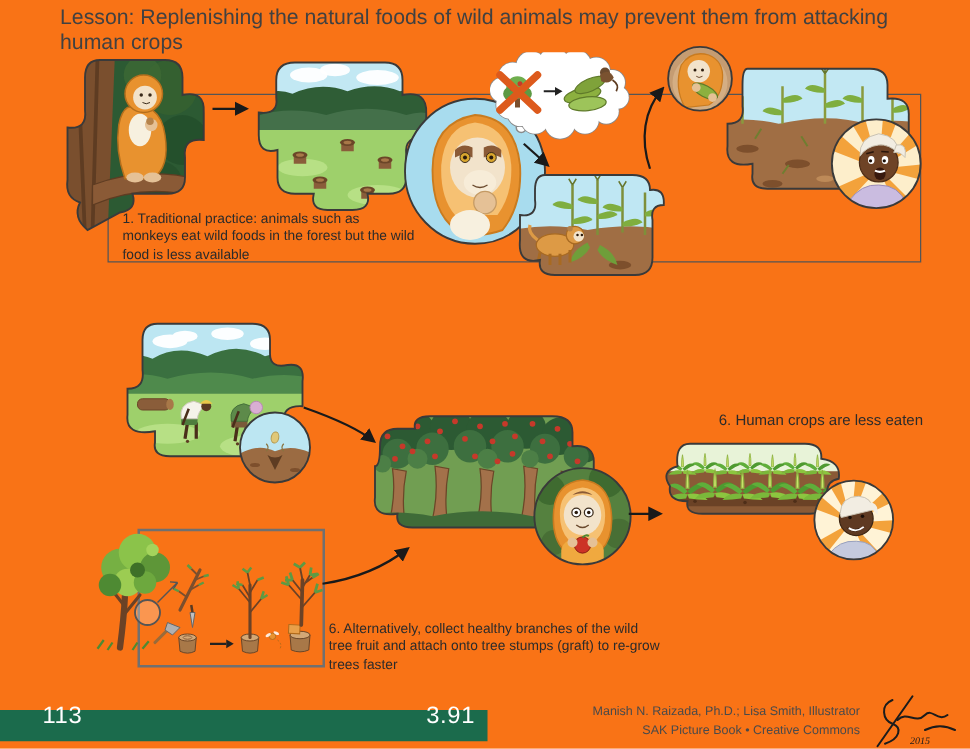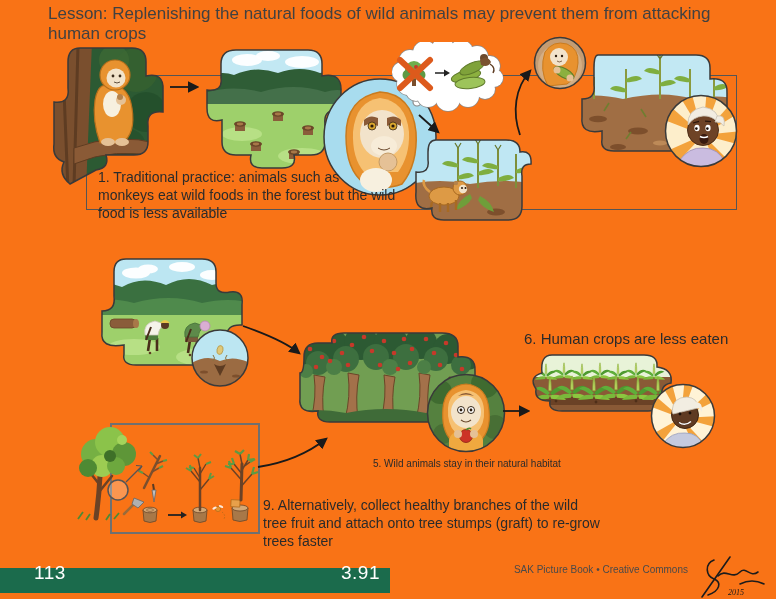--- a/index.html
+++ b/index.html
@@ -1,20 +1,20 @@
 <!DOCTYPE html>
 <html><head>
 <meta charset="utf-8">
 <style>
   html,body{margin:0;padding:0;background:#ffffff;}
   .page{position:relative;width:776px;height:599px;background:#f97316;overflow:hidden;
         font-family:"Liberation Sans",sans-serif;}
   .title{position:absolute;left:48px;top:4px;width:722px;font-size:17px;line-height:1.18;
          color:#414141;white-space:pre-line;z-index:3;}
-  .cap{position:absolute;font-size:14px;line-height:1.3;color:#2b2b2b;white-space:pre-line;z-index:4;}
+  .cap{position:absolute;font-size:11px;line-height:1.3;color:#2b2b2b;white-space:pre-line;z-index:4;}
   .frame{position:absolute;left:86px;top:75px;width:649px;height:133px;border:1.5px solid #555;z-index:0;}
   .graftbox{position:absolute;left:110px;top:423px;width:146px;height:107px;border:2px solid #707070;z-index:1;}
   .panel{position:absolute;z-index:2;}
   .connectors{position:absolute;left:0;top:0;z-index:6;pointer-events:none;}
   .bar{position:absolute;left:0;top:568px;width:390px;height:25px;background:#1b6b4c;color:#fff;
        font-size:19px;display:flex;justify-content:space-between;align-items:center;
        padding:0 10px 16px 34px;box-sizing:border-box;z-index:5;letter-spacing:0.5px;}
   .credits{position:absolute;left:440px;top:562px;width:248px;text-align:right;font-size:10px;
            color:#4a4a4a;line-height:1.5;z-index:5;}
 </style>
@@ -628,25 +628,24 @@
       <rect x="-4.5" y="84" width="9" height="7" fill="#e8a04a" stroke="#b06a1a" stroke-width="0.8" transform="rotate(3)"></rect>
       <path d="M1,84 L2,48" stroke="#6b4226" stroke-width="3" stroke-linecap="round"></path>
       <path d="M1.5,64 L-9,52 M1.5,70 L12,58 M2,54 L8,44 M2,58 L-6,48 M2,48 L0,38 M2,52 L10,46" stroke="#6b4226" stroke-width="1.5"></path>
       <path d="M-9,52 l-6,-2 M-9,52 l-2,-7 M12,58 l6,-2 M12,58 l2,-7 M8,44 l6,-1 M8,44 l1,-6 M-6,48 l-6,0 M-6,48 l-2,-6 M0,38 l-5,-3 M0,38 l4,-4 M10,46 l5,-3" stroke="#5d9a44" stroke-width="2.2"></path>
     </g>
   </svg>
 
   <div class="cap" style="left:98px;top:168px">1. Traditional practice: animals such as
 monkeys eat wild foods in the forest but the wild
 food is less available</div>
-  <div class="cap" style="left:263px;top:496px">9. Alternatively, collect healthy branches of the wild
+  <div class="cap" style="left:263px;top:496px">6. Alternatively, collect healthy branches of the wild
 tree fruit and attach onto tree stumps (graft) to re-grow
 trees faster</div>
-  <div class="cap" style="left:373px;top:457px;font-size:10px">5. Wild animals stay in their natural habitat</div>
-  <div class="cap" style="left:524px;top:329px;font-size:15px">6. Human crops are less eaten</div>
+  <div class="cap" style="left:575px;top:329px;font-size:12px">6. Human crops are less eaten</div>
 
   <svg class="connectors" width="776" height="599" viewBox="0 0 776 599">
     <defs>
       <marker id="ah" viewBox="0 0 10 10" refX="8" refY="5" markerWidth="6.5" markerHeight="6.5" orient="auto-start-reverse">
         <path d="M0,0 L10,5 L0,10 Z" fill="#1a1a1a"></path>
       </marker>
     </defs>
     <g stroke="#1a1a1a" stroke-width="1.8" fill="none">
       <path d="M170,87 L197,87" marker-end="url(#ah)"></path>
       <path d="M419,115 L438,132" marker-end="url(#ah)"></path>
@@ -664,16 +663,17 @@
       </g>
       <text x="36" y="43" font-size="8" font-style="italic" fill="#1c1c1c" font-family="Liberation Serif, serif">2015</text>
     </g>
   </svg>
 
   <div class="bar">
     <span>113</span>
     <span>3.91</span>
   </div>
   <div class="credits">
+    <div>Manish N. Raizada, Ph.D.; Lisa Smith, Illustrator</div>
     <div>SAK Picture Book • Creative Commons</div>
   </div>
 
 </div>
 
 </body></html>

